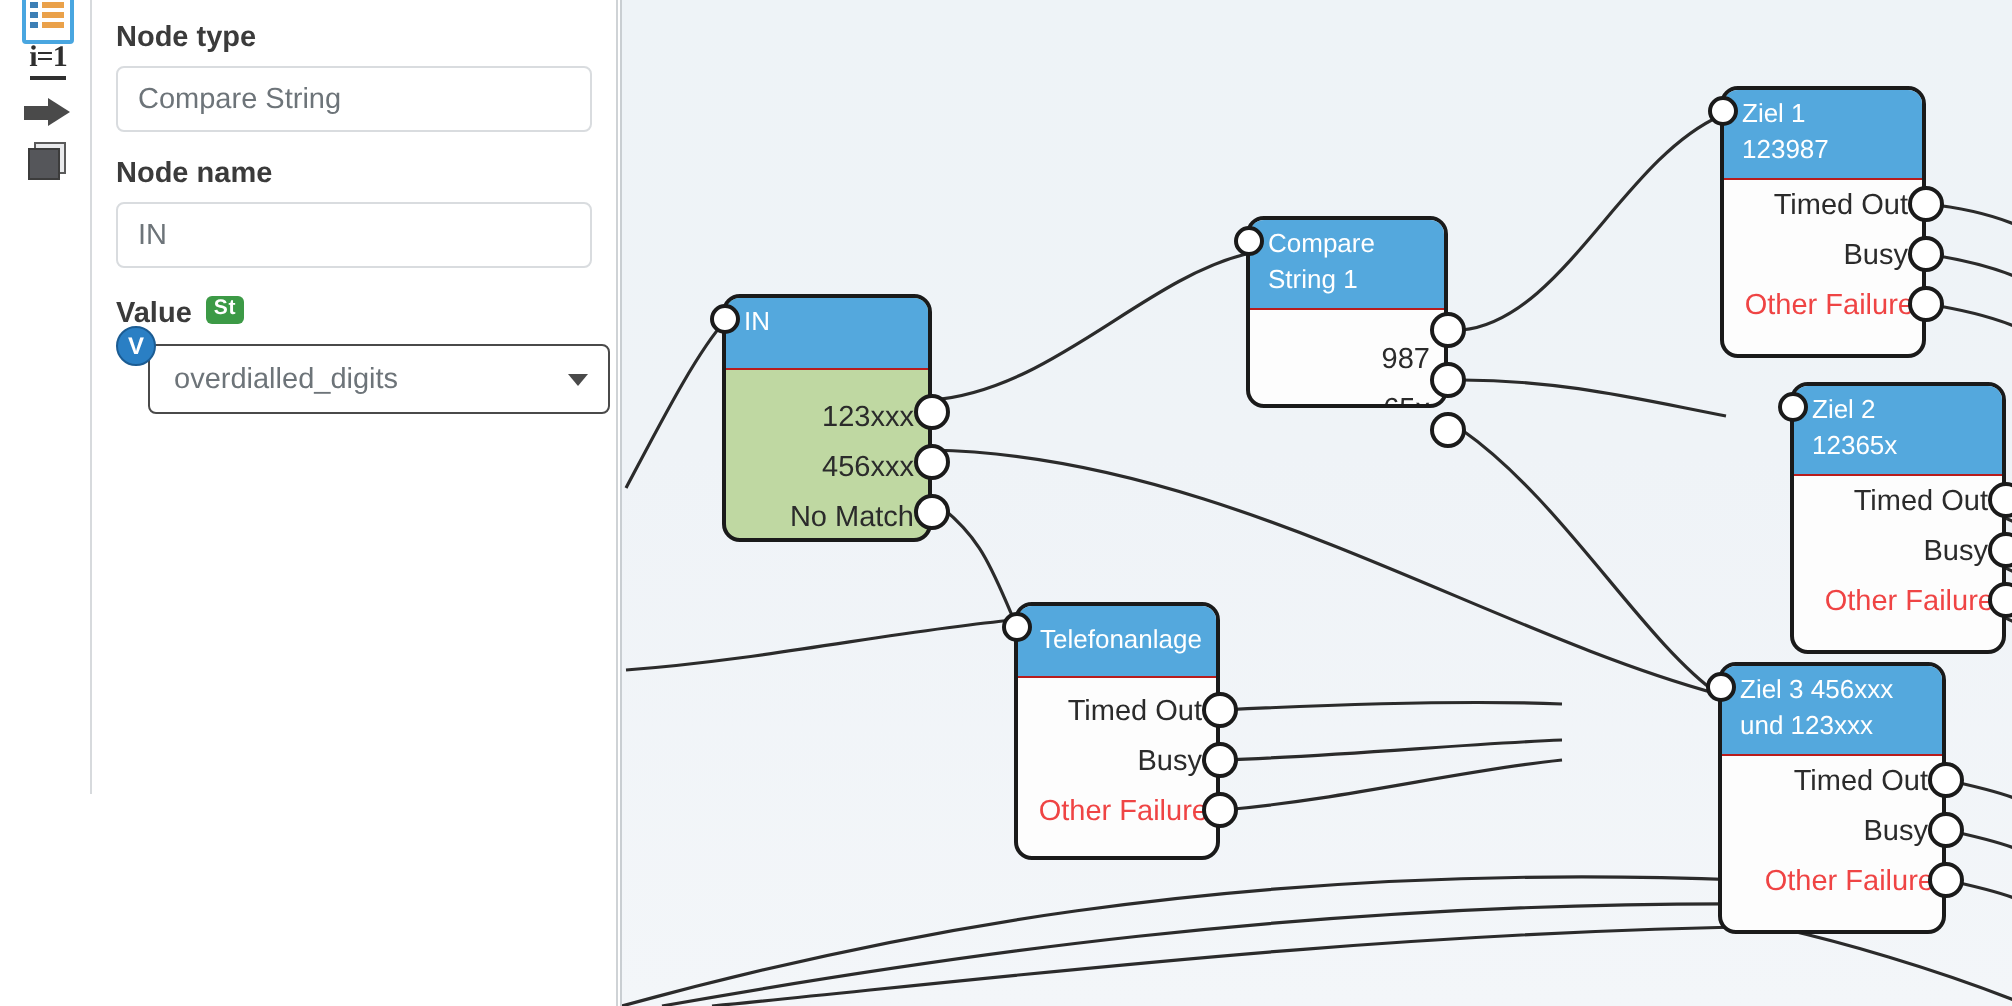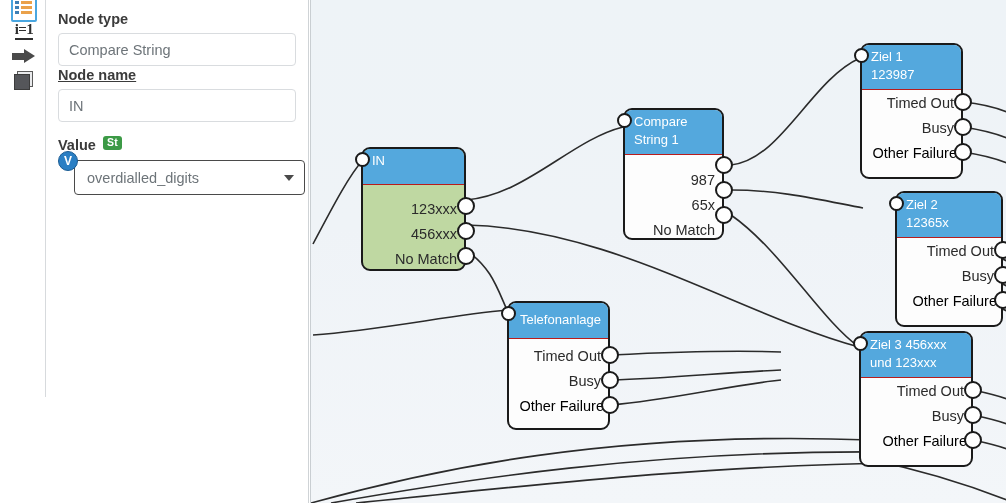--- a/index.html
+++ b/index.html
@@ -60,21 +60,21 @@
   
   .panel {
     position: absolute; left: 46px; top: 0; width: 263px; height: 503px;
     background: #ffffff; border-right: 1px solid #cfd3d6;
     padding: 10px 12px 0 12px;
   }
   .field-label {
     font-size: 14.5px; font-weight: bold; color: #3b3b3b;
     margin: 0 0 5px 0; line-height: 18px;
   }
-  .field-label.spaced { margin-top: 0; text-decoration: underline; }
+  .field-label.spaced { margin-top: 12px; }
   .text-input {
     width: 100%; height: 33px; border: 1px solid #d9dcdf; border-radius: 4px;
     background: #ffffff; font-size: 14.5px; color: #6d7479;
     padding: 0 10px; outline: none; font-family: "Liberation Sans", sans-serif;
   }
   .value-label-row { display: flex; align-items: flex-start; gap: 7px; margin-top: 14px; }
   .badge-st {
     background: #3c9a46; color: #ffffff; font-size: 10.5px; font-weight: bold;
     border-radius: 3px; padding: 1px 4px 2px 4px; line-height: 11px;
     letter-spacing: 0.3px;
@@ -116,21 +116,21 @@
     position: absolute; left: 0; top: 0; width: 100%;
     background: #54a8dd; color: #ffffff; font-size: 13px;
     padding: 3px 7px 3px 9px; line-height: 17px; white-space: nowrap;
     border-bottom: 1px solid #b91c1c;
   }
   .node-fill-green .node-body { background: #bfd8a2; }
   .out-row {
     position: absolute; right: 7px; font-size: 14.5px; color: #2b2b2b;
     white-space: nowrap; line-height: 16px;
   }
-  .out-row.dim { color: #000000; }
+  .out-row.dim { color: #ef4444; }
   .port {
     position: absolute; width: 18px; height: 18px; border-radius: 50%;
     background: #ffffff; border: 2px solid #1a1a1a; z-index: 5;
   }
   .port-in { left: -9px; width: 15px; height: 15px; }
 </style>
 </head>
 <body>
 
 <div id="app">
@@ -238,21 +238,21 @@
         <div class="out-row" style="top:52px">123xxx</div>
         <div class="out-row" style="top:77px">456xxx</div>
         <div class="out-row" style="top:102px">No Match</div>
       </div>
       <span class="port port-in" style="left:-6px; top:5px"></span>
       <span class="port" style="left:96px; top:50px"></span>
       <span class="port" style="left:96px; top:75px"></span>
       <span class="port" style="left:96px; top:100px"></span>
     </div>
 
-    <div class="node" style="left:312px; top:108px; width:101px; height:132px;padding-left:12px;">
+    <div class="node" style="left:312px; top:108px; width:101px; height:96px;padding-left:12px;">
       <div class="node-body">
         <div class="node-hdr" style="height:45px; white-space:normal; line-height:18px;">
           <span>Compare</span><br>
           <span>String 1</span>
         </div>
         <div class="out-row" style="top:62px">987</div>
         <div class="out-row" style="top:87px">65x</div>
         <div class="out-row" style="top:112px">No Match</div>
       </div>
       <span class="port port-in" style="left:-6px; top:5px"></span>

